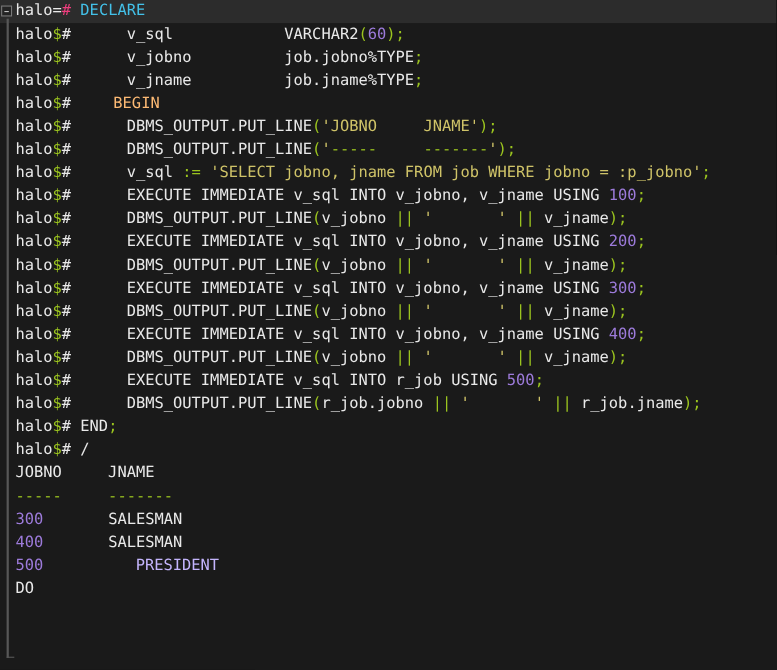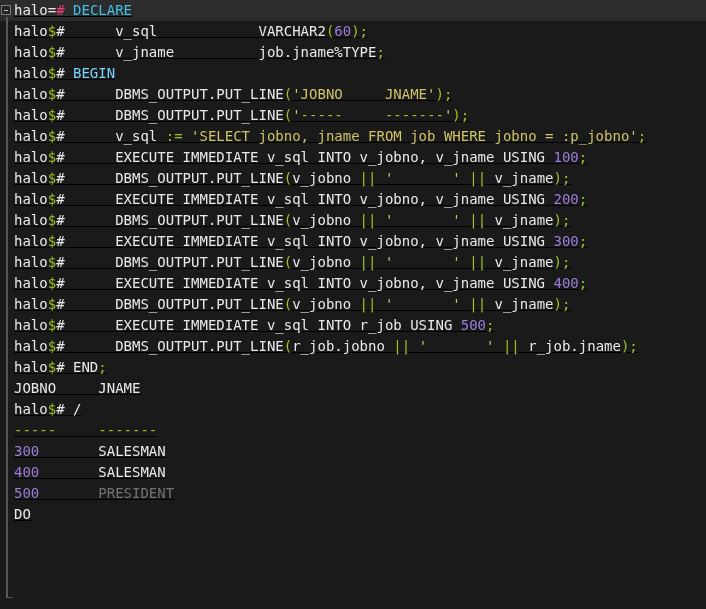--- a/index.html
+++ b/index.html
@@ -4,21 +4,20 @@
 <style>
   html,body{margin:0;padding:0;background:#111;}
   #terminal{
     position:relative;
     width:706px;height:609px;
     background:#1a1a1a;
     font-family:"DejaVu Sans Mono", monospace;
     font-size:14px;
     overflow:hidden;
     cursor:text;
-    text-decoration:underline;
   }
   .line{
     height:21px;
     line-height:21px;
     white-space:pre;
     padding-left:14px;
     color:#e9e9e9;
   }
   .line.hl{background:#2c2c2c;}
   .seg{white-space:pre;}
@@ -38,42 +37,43 @@
     position:absolute;left:6px;top:597px;width:7px;height:1px;background:#575757;
   }
 </style>
 </head>
 <body>
 
 <div id="terminal" style="background: rgb(26, 26, 26);">
   <div id="lines-container">
       <div class="line hl" style="background: rgb(44, 44, 44);"><span class="seg" style="color: rgb(233, 233, 233);">halo=</span><span class="seg" style="color: rgb(238, 61, 125);">#</span><span class="seg" style="color: rgb(233, 233, 233);"> </span><span class="seg" style="color: rgb(67, 193, 233);">DECLARE</span></div>
       <div class="line"><span class="seg" style="color: rgb(233, 233, 233);">halo</span><span class="seg" style="color: rgb(155, 196, 31);">$</span><span class="seg" style="color: rgb(233, 233, 233);"># </span><span class="seg" style="color: rgb(233, 233, 233);">     v_sql            VARCHAR2</span><span class="seg" style="color: rgb(155, 196, 31);">(</span><span class="seg" style="color: rgb(157, 123, 219);">60</span><span class="seg" style="color: rgb(155, 196, 31);">);</span></div>
+      <div class="line"><span class="seg" style="color: rgb(233, 233, 233);">halo</span><span class="seg" style="color: rgb(155, 196, 31);">$</span><span class="seg" style="color: rgb(233, 233, 233);"># </span><span class="seg" style="color: rgb(233, 233, 233);">     v_jobno          job.jobno%TYPE</span><span class="seg" style="color: rgb(155, 196, 31);">;</span></div>
       <div class="line"><span class="seg" style="color: rgb(233, 233, 233);">halo</span><span class="seg" style="color: rgb(155, 196, 31);">$</span><span class="seg" style="color: rgb(233, 233, 233);"># </span><span class="seg" style="color: rgb(233, 233, 233);">     v_jname          job.jname%TYPE</span><span class="seg" style="color: rgb(155, 196, 31);">;</span></div>
-      <div class="line"><span class="seg" style="color: rgb(233, 233, 233);">halo</span><span class="seg" style="color: rgb(155, 196, 31);">$</span><span class="seg" style="color: rgb(233, 233, 233);"># </span><span class="seg" style="color: #7dd3fc;">BEGIN</span></div>
+      <div class="line"><span class="seg" style="color: rgb(233, 233, 233);">halo</span><span class="seg" style="color: rgb(155, 196, 31);">$</span><span class="seg" style="color: rgb(233, 233, 233);"># </span><span class="seg" style="color: #fdba74; margin-left: 30px;">BEGIN</span></div>
       <div class="line"><span class="seg" style="color: rgb(233, 233, 233);">halo</span><span class="seg" style="color: rgb(155, 196, 31);">$</span><span class="seg" style="color: rgb(233, 233, 233);"># </span><span class="seg" style="color: rgb(233, 233, 233);">     DBMS_OUTPUT.PUT_LINE</span><span class="seg" style="color: rgb(155, 196, 31);">(</span><span class="seg" style="color: rgb(207, 195, 104);">'JOBNO     JNAME'</span><span class="seg" style="color: rgb(155, 196, 31);">);</span></div>
       <div class="line"><span class="seg" style="color: rgb(233, 233, 233);">halo</span><span class="seg" style="color: rgb(155, 196, 31);">$</span><span class="seg" style="color: rgb(233, 233, 233);"># </span><span class="seg" style="color: rgb(233, 233, 233);">     DBMS_OUTPUT.PUT_LINE</span><span class="seg" style="color: rgb(155, 196, 31);">(</span><span class="seg" style="color: rgb(207, 195, 104);">'</span><span class="seg" style="color: rgb(155, 196, 31);">-----     -------</span><span class="seg" style="color: rgb(207, 195, 104);">'</span><span class="seg" style="color: rgb(155, 196, 31);">);</span></div>
       <div class="line"><span class="seg" style="color: rgb(233, 233, 233);">halo</span><span class="seg" style="color: rgb(155, 196, 31);">$</span><span class="seg" style="color: rgb(233, 233, 233);"># </span><span class="seg" style="color: rgb(233, 233, 233);">     v_sql </span><span class="seg" style="color: rgb(155, 196, 31);">:=</span><span class="seg" style="color: rgb(233, 233, 233);"> </span><span class="seg" style="color: rgb(207, 195, 104);">'SELECT jobno, jname FROM job WHERE jobno = :p_jobno'</span><span class="seg" style="color: rgb(155, 196, 31);">;</span></div>
       <div class="line"><span class="seg" style="color: rgb(233, 233, 233);">halo</span><span class="seg" style="color: rgb(155, 196, 31);">$</span><span class="seg" style="color: rgb(233, 233, 233);"># </span><span class="seg" style="color: rgb(233, 233, 233);">     EXECUTE IMMEDIATE v_sql INTO v_jobno, v_jname USING </span><span class="seg" style="color: rgb(157, 123, 219);">100</span><span class="seg" style="color: rgb(155, 196, 31);">;</span></div>
       <div class="line"><span class="seg" style="color: rgb(233, 233, 233);">halo</span><span class="seg" style="color: rgb(155, 196, 31);">$</span><span class="seg" style="color: rgb(233, 233, 233);"># </span><span class="seg" style="color: rgb(233, 233, 233);">     DBMS_OUTPUT.PUT_LINE</span><span class="seg" style="color: rgb(155, 196, 31);">(</span><span class="seg" style="color: rgb(233, 233, 233);">v_jobno </span><span class="seg" style="color: rgb(155, 196, 31);">||</span><span class="seg" style="color: rgb(233, 233, 233);"> </span><span class="seg" style="color: rgb(207, 195, 104);">'       '</span><span class="seg" style="color: rgb(233, 233, 233);"> </span><span class="seg" style="color: rgb(155, 196, 31);">||</span><span class="seg" style="color: rgb(233, 233, 233);"> v_jname</span><span class="seg" style="color: rgb(155, 196, 31);">);</span></div>
       <div class="line"><span class="seg" style="color: rgb(233, 233, 233);">halo</span><span class="seg" style="color: rgb(155, 196, 31);">$</span><span class="seg" style="color: rgb(233, 233, 233);"># </span><span class="seg" style="color: rgb(233, 233, 233);">     EXECUTE IMMEDIATE v_sql INTO v_jobno, v_jname USING </span><span class="seg" style="color: rgb(157, 123, 219);">200</span><span class="seg" style="color: rgb(155, 196, 31);">;</span></div>
       <div class="line"><span class="seg" style="color: rgb(233, 233, 233);">halo</span><span class="seg" style="color: rgb(155, 196, 31);">$</span><span class="seg" style="color: rgb(233, 233, 233);"># </span><span class="seg" style="color: rgb(233, 233, 233);">     DBMS_OUTPUT.PUT_LINE</span><span class="seg" style="color: rgb(155, 196, 31);">(</span><span class="seg" style="color: rgb(233, 233, 233);">v_jobno </span><span class="seg" style="color: rgb(155, 196, 31);">||</span><span class="seg" style="color: rgb(233, 233, 233);"> </span><span class="seg" style="color: rgb(207, 195, 104);">'       '</span><span class="seg" style="color: rgb(233, 233, 233);"> </span><span class="seg" style="color: rgb(155, 196, 31);">||</span><span class="seg" style="color: rgb(233, 233, 233);"> v_jname</span><span class="seg" style="color: rgb(155, 196, 31);">);</span></div>
       <div class="line"><span class="seg" style="color: rgb(233, 233, 233);">halo</span><span class="seg" style="color: rgb(155, 196, 31);">$</span><span class="seg" style="color: rgb(233, 233, 233);"># </span><span class="seg" style="color: rgb(233, 233, 233);">     EXECUTE IMMEDIATE v_sql INTO v_jobno, v_jname USING </span><span class="seg" style="color: rgb(157, 123, 219);">300</span><span class="seg" style="color: rgb(155, 196, 31);">;</span></div>
       <div class="line"><span class="seg" style="color: rgb(233, 233, 233);">halo</span><span class="seg" style="color: rgb(155, 196, 31);">$</span><span class="seg" style="color: rgb(233, 233, 233);"># </span><span class="seg" style="color: rgb(233, 233, 233);">     DBMS_OUTPUT.PUT_LINE</span><span class="seg" style="color: rgb(155, 196, 31);">(</span><span class="seg" style="color: rgb(233, 233, 233);">v_jobno </span><span class="seg" style="color: rgb(155, 196, 31);">||</span><span class="seg" style="color: rgb(233, 233, 233);"> </span><span class="seg" style="color: rgb(207, 195, 104);">'       '</span><span class="seg" style="color: rgb(233, 233, 233);"> </span><span class="seg" style="color: rgb(155, 196, 31);">||</span><span class="seg" style="color: rgb(233, 233, 233);"> v_jname</span><span class="seg" style="color: rgb(155, 196, 31);">);</span></div>
       <div class="line"><span class="seg" style="color: rgb(233, 233, 233);">halo</span><span class="seg" style="color: rgb(155, 196, 31);">$</span><span class="seg" style="color: rgb(233, 233, 233);"># </span><span class="seg" style="color: rgb(233, 233, 233);">     EXECUTE IMMEDIATE v_sql INTO v_jobno, v_jname USING </span><span class="seg" style="color: rgb(157, 123, 219);">400</span><span class="seg" style="color: rgb(155, 196, 31);">;</span></div>
       <div class="line"><span class="seg" style="color: rgb(233, 233, 233);">halo</span><span class="seg" style="color: rgb(155, 196, 31);">$</span><span class="seg" style="color: rgb(233, 233, 233);"># </span><span class="seg" style="color: rgb(233, 233, 233);">     DBMS_OUTPUT.PUT_LINE</span><span class="seg" style="color: rgb(155, 196, 31);">(</span><span class="seg" style="color: rgb(233, 233, 233);">v_jobno </span><span class="seg" style="color: rgb(155, 196, 31);">||</span><span class="seg" style="color: rgb(233, 233, 233);"> </span><span class="seg" style="color: rgb(207, 195, 104);">'       '</span><span class="seg" style="color: rgb(233, 233, 233);"> </span><span class="seg" style="color: rgb(155, 196, 31);">||</span><span class="seg" style="color: rgb(233, 233, 233);"> v_jname</span><span class="seg" style="color: rgb(155, 196, 31);">);</span></div>
       <div class="line"><span class="seg" style="color: rgb(233, 233, 233);">halo</span><span class="seg" style="color: rgb(155, 196, 31);">$</span><span class="seg" style="color: rgb(233, 233, 233);"># </span><span class="seg" style="color: rgb(233, 233, 233);">     EXECUTE IMMEDIATE v_sql INTO r_job USING </span><span class="seg" style="color: rgb(157, 123, 219);">500</span><span class="seg" style="color: rgb(155, 196, 31);">;</span></div>
       <div class="line"><span class="seg" style="color: rgb(233, 233, 233);">halo</span><span class="seg" style="color: rgb(155, 196, 31);">$</span><span class="seg" style="color: rgb(233, 233, 233);"># </span><span class="seg" style="color: rgb(233, 233, 233);">     DBMS_OUTPUT.PUT_LINE</span><span class="seg" style="color: rgb(155, 196, 31);">(</span><span class="seg" style="color: rgb(233, 233, 233);">r_job.jobno </span><span class="seg" style="color: rgb(155, 196, 31);">||</span><span class="seg" style="color: rgb(233, 233, 233);"> </span><span class="seg" style="color: rgb(207, 195, 104);">'       '</span><span class="seg" style="color: rgb(233, 233, 233);"> </span><span class="seg" style="color: rgb(155, 196, 31);">||</span><span class="seg" style="color: rgb(233, 233, 233);"> r_job.jname</span><span class="seg" style="color: rgb(155, 196, 31);">);</span></div>
       <div class="line"><span class="seg" style="color: rgb(233, 233, 233);">halo</span><span class="seg" style="color: rgb(155, 196, 31);">$</span><span class="seg" style="color: rgb(233, 233, 233);"># </span><span class="seg" style="color: rgb(233, 233, 233);">END</span><span class="seg" style="color: rgb(155, 196, 31);">;</span></div>
+      <div class="line"><span class="seg" style="color: rgb(233, 233, 233);">halo</span><span class="seg" style="color: rgb(155, 196, 31);">$</span><span class="seg" style="color: rgb(233, 233, 233);"># </span><span class="seg" style="color: rgb(233, 233, 233);">/</span></div>
       <div class="line"><span class="seg" style="color: rgb(233, 233, 233);">JOBNO     JNAME</span></div>
-      <div class="line"><span class="seg" style="color: rgb(233, 233, 233);">halo</span><span class="seg" style="color: rgb(155, 196, 31);">$</span><span class="seg" style="color: rgb(233, 233, 233);"># </span><span class="seg" style="color: rgb(233, 233, 233);">/</span></div>
       <div class="line"><span class="seg" style="color: rgb(155, 196, 31);">-----     -------</span></div>
       <div class="line"><span class="seg" style="color: rgb(157, 123, 219);">300</span><span class="seg" style="color: rgb(233, 233, 233);">       SALESMAN</span></div>
       <div class="line"><span class="seg" style="color: rgb(157, 123, 219);">400</span><span class="seg" style="color: rgb(233, 233, 233); margin-top: 20px;">       SALESMAN</span></div>
-      <div class="line"><span class="seg" style="color: rgb(157, 123, 219);">500</span><span class="seg" style="color: #737373;">       PRESIDENT</span></div>
+      <div class="line"><span class="seg" style="color: rgb(157, 123, 219);">500</span><span class="seg" style="color: #c4b5fd; margin-left: 25px;">       PRESIDENT</span></div>
       <div class="line"><span class="seg" style="color: rgb(233, 233, 233);">DO</span></div>
     </div>
   <span id="fold-box">
       <span class="dash"></span>
     </span>
   <div id="gutter-bar" style="background: rgb(87, 87, 87);"></div>
   <div id="gutter-foot" style="background: rgb(87, 87, 87);"></div>
 </div>
 
 </body></html>

